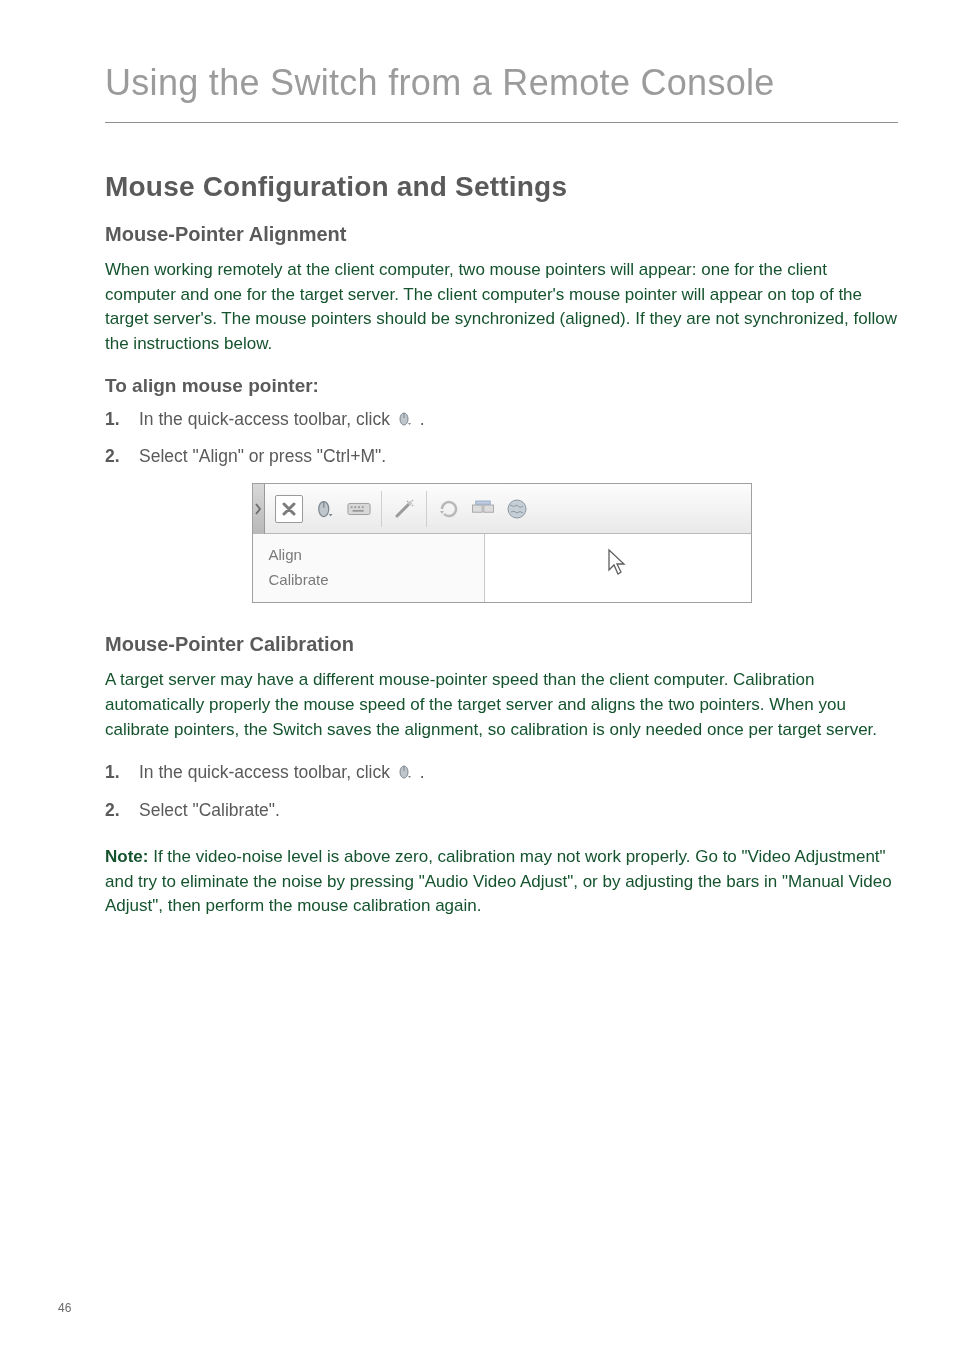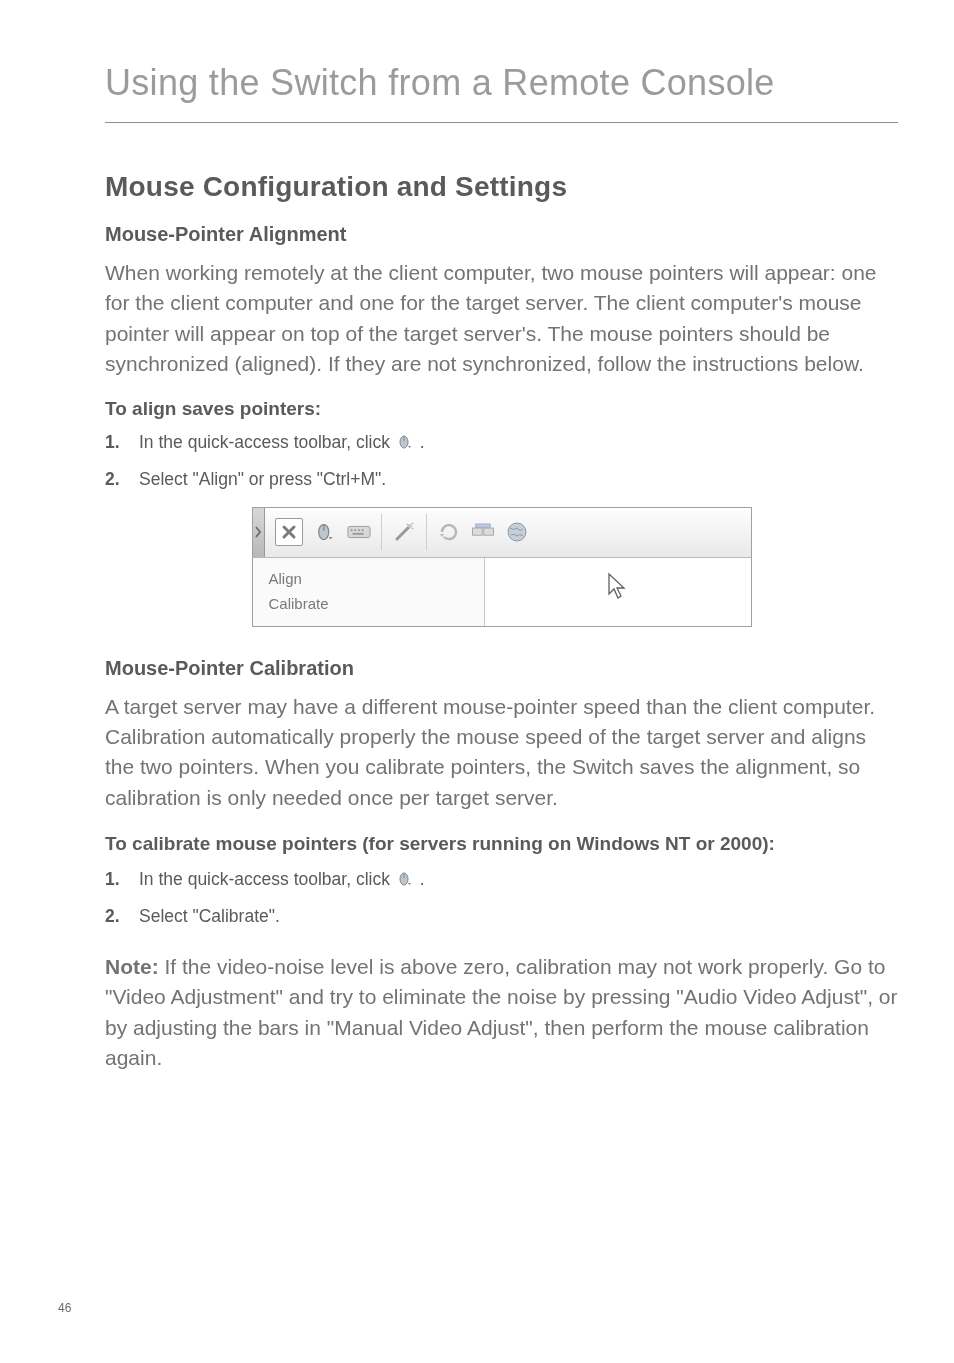--- a/index.html
+++ b/index.html
@@ -33,23 +33,23 @@
     letter-spacing: 0.2px;
   }
   .section-h3 {
     font-size: 20px;
     font-weight: bold;
     color: #5a5a5a;
     margin-bottom: 12px;
     margin-top: 12px;
   }
   .body-text {
-    font-size: 21px;
+    font-size: 17px;
     line-height: 1.45;
-    color: #737373;
+    color: #14532d;
     margin-bottom: 18px;
   }
   .sub-h {
     font-size: 19px;
     font-weight: bold;
     color: #5a5a5a;
     margin-bottom: 10px;
   }
   .list-row {
     display: flex;
@@ -139,21 +139,21 @@
 <div class="page">
 
   <h1 class="chapter-title">Using the Switch from a Remote Console</h1>
 
   <h2 class="section-h2">Mouse Configuration and Settings</h2>
 
   <h3 class="section-h3">Mouse-Pointer Alignment</h3>
 
   <p class="body-text">When working remotely at the client computer, two mouse pointers will appear: one for the client computer and one for the target server. The client computer's mouse pointer will appear on top of the target server's. The mouse pointers should be synchronized (aligned). If they are not synchronized, follow the instructions below.</p>
 
-  <div class="sub-h">To align saves pointers:</div>
+  <div class="sub-h">To align mouse pointer:</div>
 
   <div class="list-row">
     <div class="list-num">1.</div>
     <div class="list-body">
       <span>In the quick-access toolbar, click </span>
       <span class="mouse-icon">
         <svg width="16" height="16" viewBox="0 0 16 16">
           <ellipse cx="7" cy="8" rx="4" ry="6" fill="#bfc6cc" stroke="#7d8790" stroke-width="1"></ellipse>
           <line x1="7" y1="2" x2="7" y2="7" stroke="#7d8790" stroke-width="1"></line>
           <path d="M11 12 l3 0 l-1.5 2 z" fill="#7d8790"></path>
@@ -246,21 +246,20 @@
           </span>
         </div>
       </div>
     </div>
   </div>
 
   <h3 class="section-h3">Mouse-Pointer Calibration</h3>
 
   <p class="body-text">A target server may have a different mouse-pointer speed than the client computer. Calibration automatically properly the mouse speed of the target server and aligns the two pointers. When you calibrate pointers, the Switch saves the alignment, so calibration is only needed once per target server.</p>
 
-  <div class="sub-h" style="line-height:1.35;">To calibrate mouse pointers (for servers running on Windows NT or 2000):</div>
 
   <div class="list-row">
     <div class="list-num">1.</div>
     <div class="list-body">
       <span>In the quick-access toolbar, click </span>
       <span class="mouse-icon">
         <svg width="16" height="16" viewBox="0 0 16 16">
           <ellipse cx="7" cy="8" rx="4" ry="6" fill="#bfc6cc" stroke="#7d8790" stroke-width="1"></ellipse>
           <line x1="7" y1="2" x2="7" y2="7" stroke="#7d8790" stroke-width="1"></line>
           <path d="M11 12 l3 0 l-1.5 2 z" fill="#7d8790"></path>

